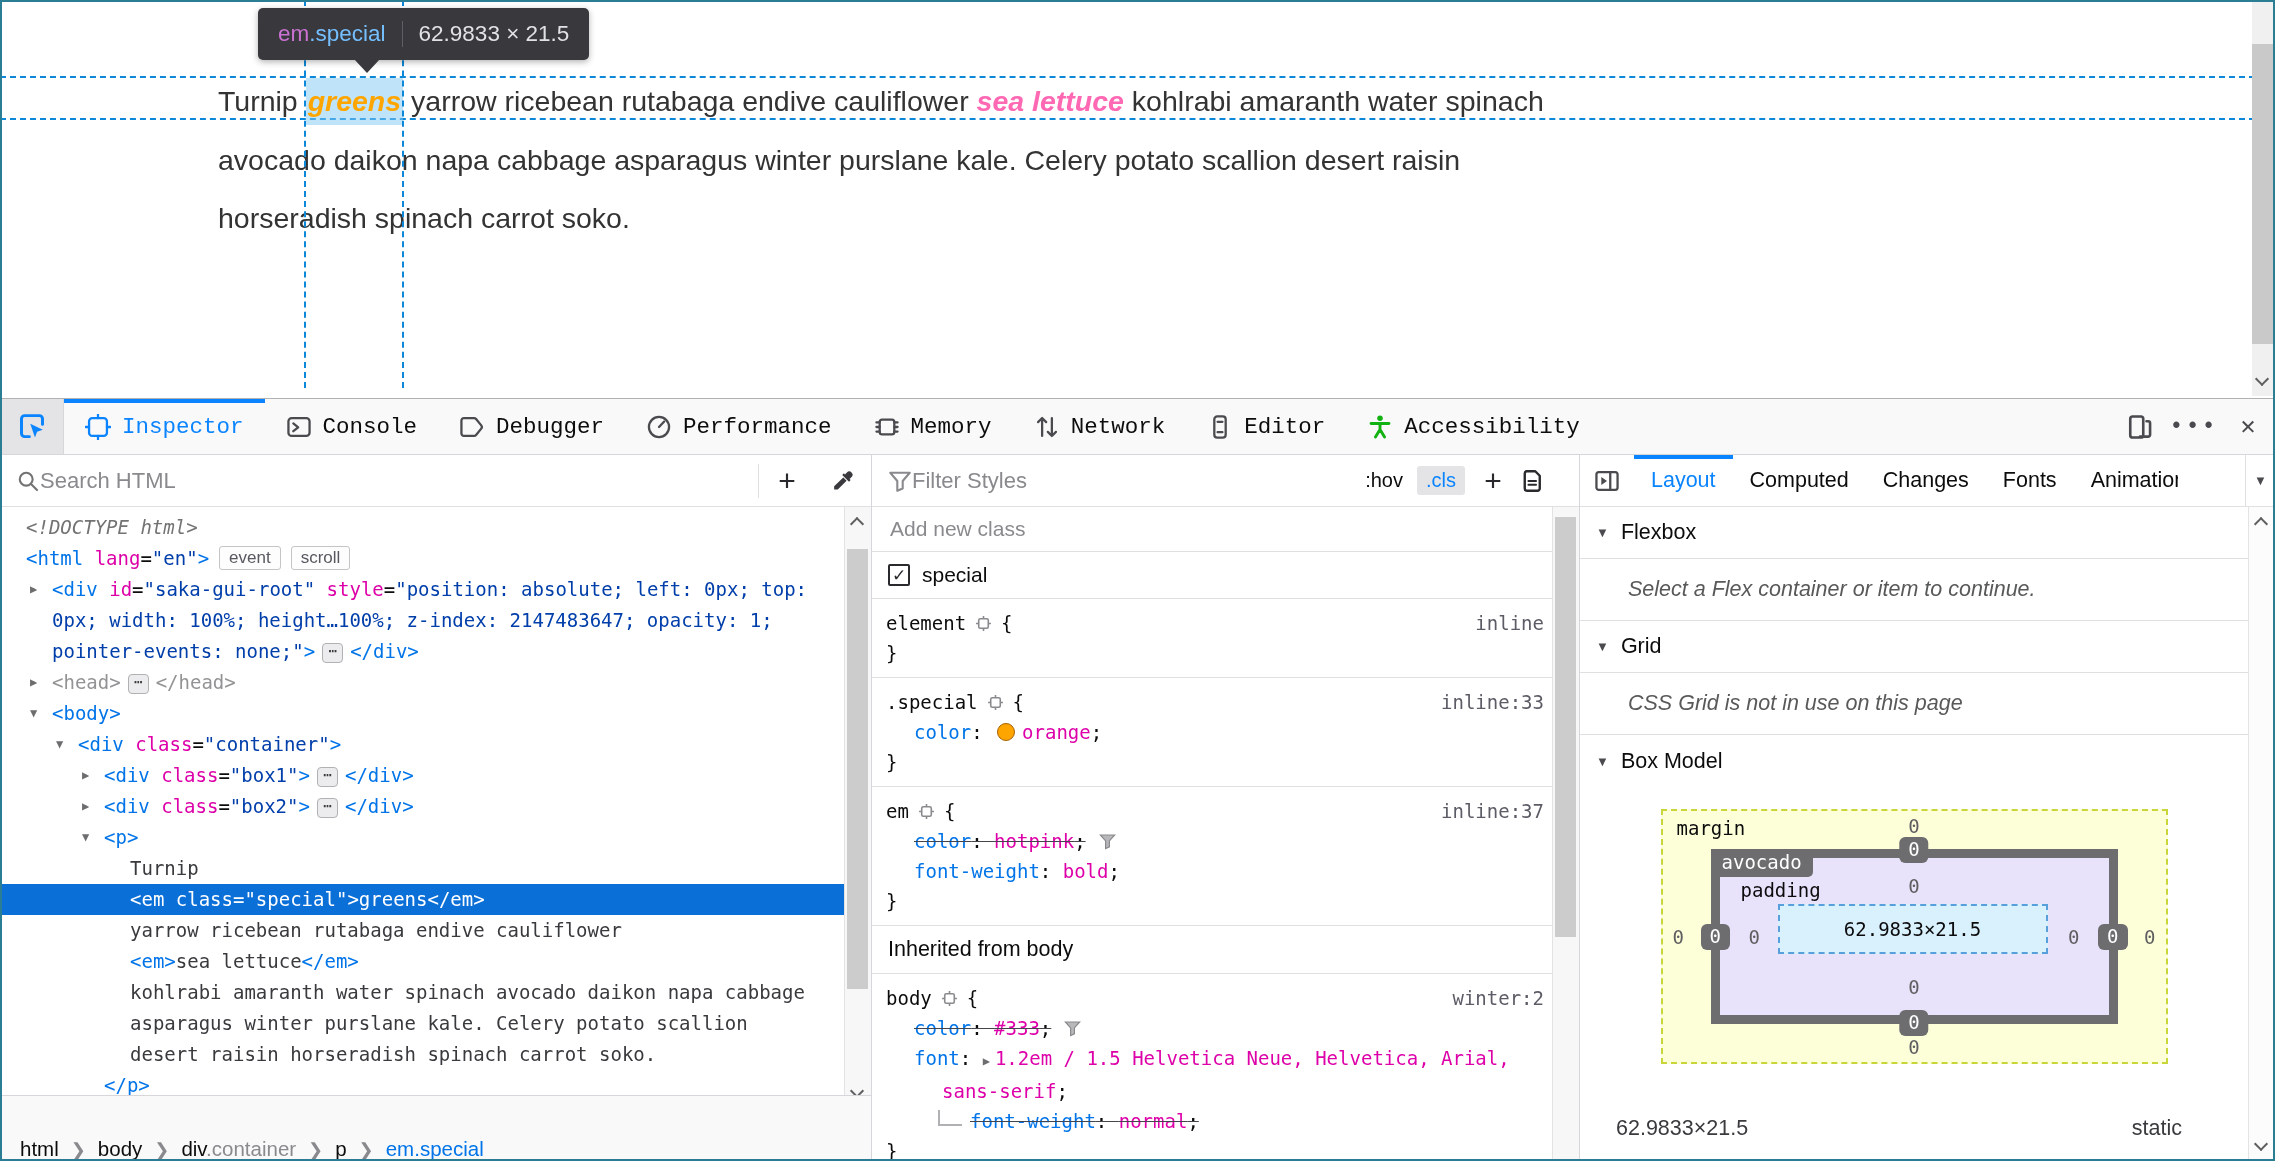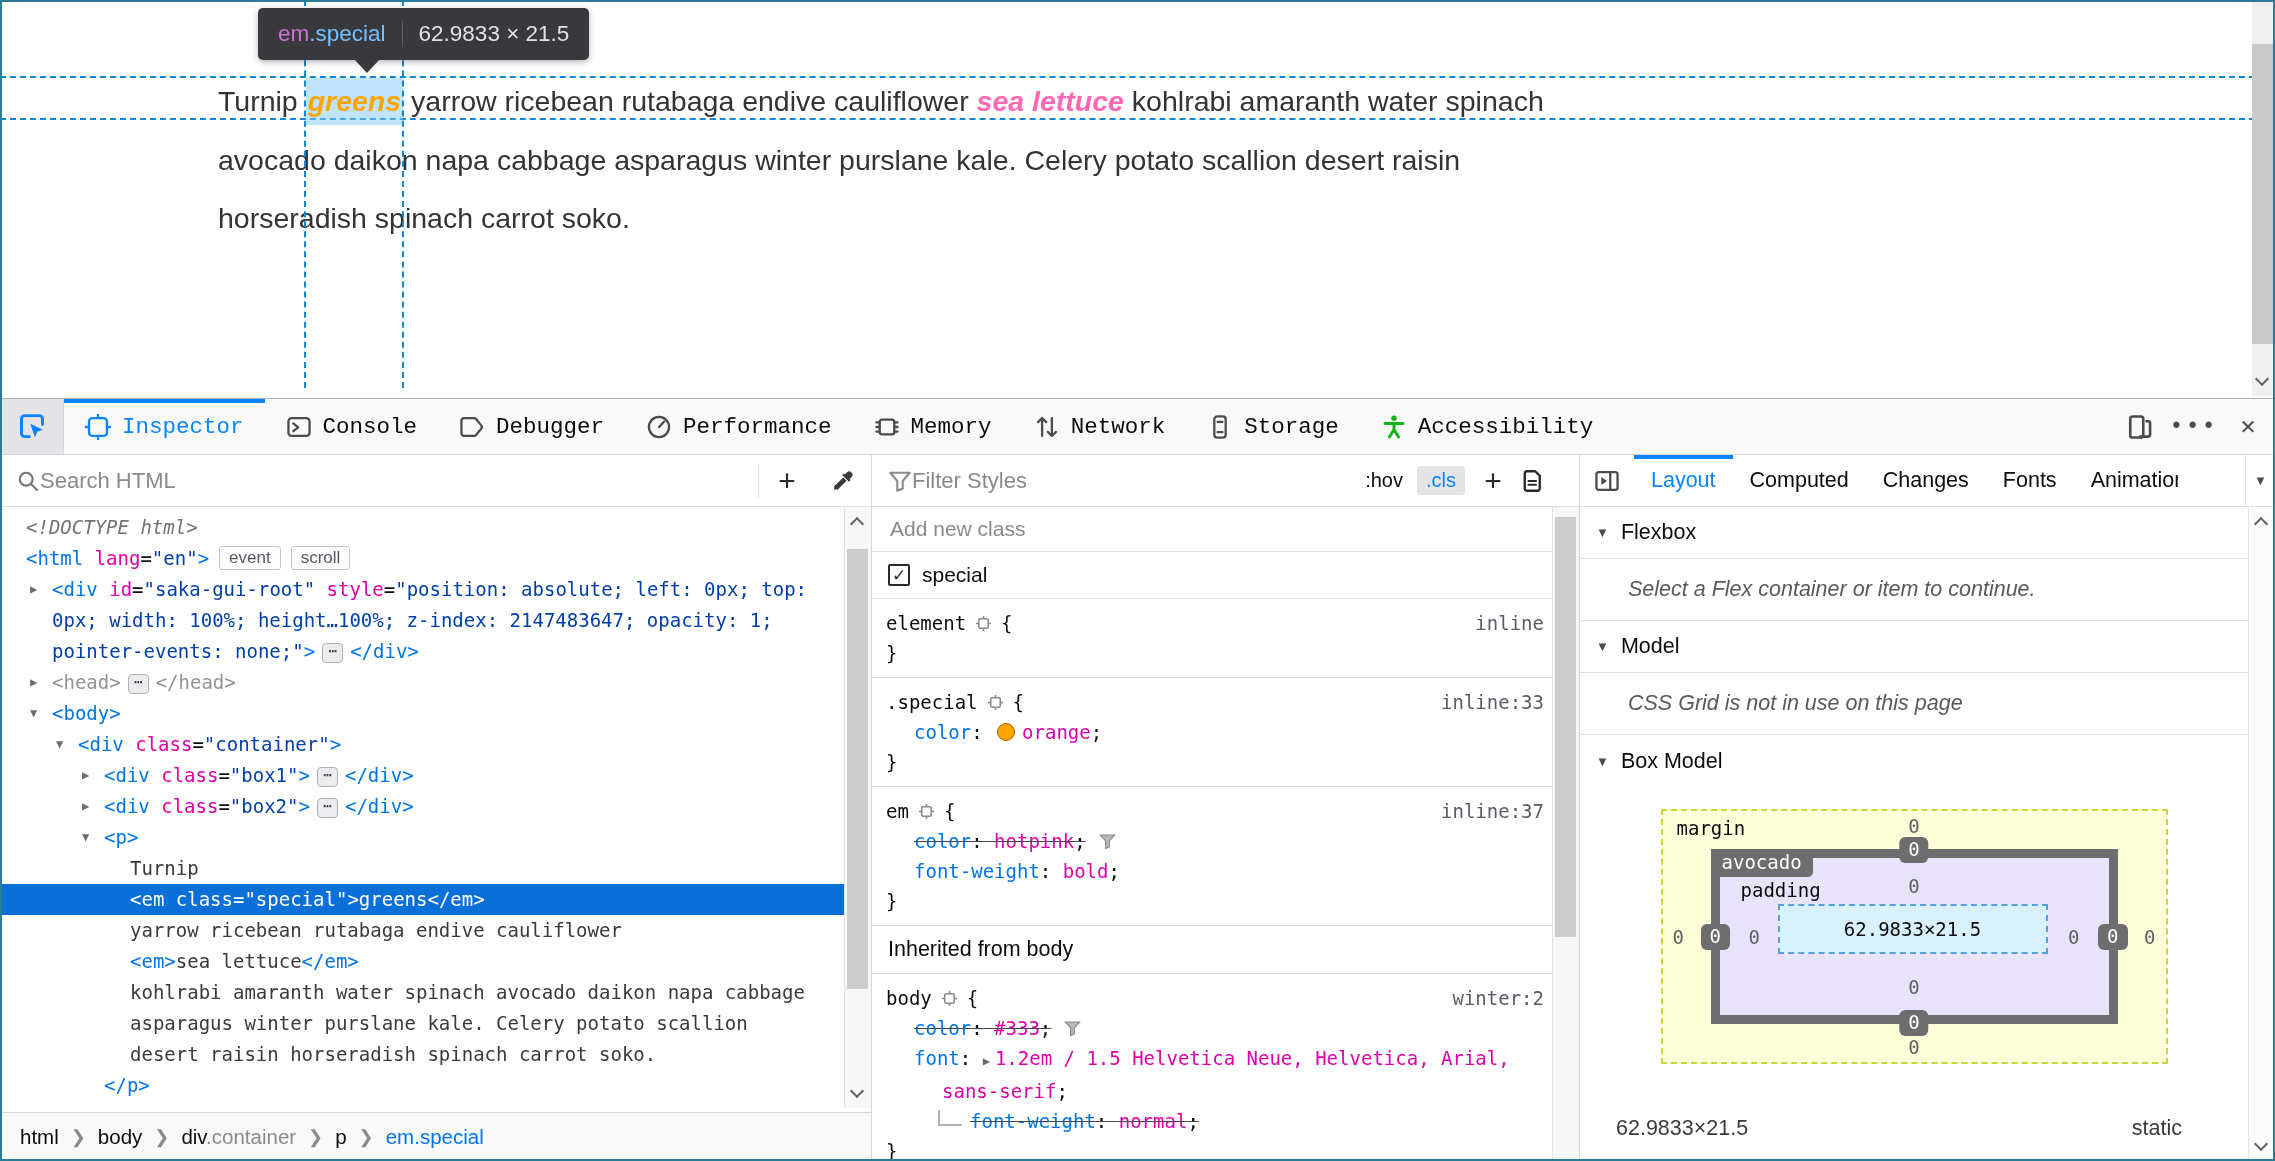--- a/index.html
+++ b/index.html
@@ -80,22 +80,22 @@
            padding:0 9px; margin-left:10px; vertical-align:2px; }
   .dots { display:inline-block; background:#ececee; border:1px solid #b1b1b3; border-radius:4px;
           color:#3a3a3e; font-size:15px; line-height:15px; padding:0 5px 3px; margin:0 7px; vertical-align:2px; }
 
   .pane-vscroll { position:absolute; right:0; width:27px; background:#f7f7f7; border-left:1px solid #e3e3e4; }
   .html-pane .pane-vscroll { top:52px; bottom:53px; }
   .pane-vscroll .chev.up { position:absolute; top:12px; left:7px; }
   .pane-vscroll .chev.down { position:absolute; bottom:12px; left:7px; }
   .pane-vscroll .vthumb { position:absolute; left:2px; width:21px; background:#cccccd; }
 
-  .breadcrumbar { position:absolute; left:0; right:0; bottom:0; height:49px; border-top:1px solid #d7d7db;
-                  background:#f9f9fa; display:flex; align-items:center; padding-left:20px; font-size:20.5px; }
+  .breadcrumbar { position:absolute; left:0; right:0; bottom:0; height:66px; border-top:1px solid #d7d7db;
+                  background:#f9f9fa; display:flex; align-items:flex-end; padding-left:20px; font-size:20.5px; }
   .crumb { color:#0c0c0d; } .crumb .cls { color:#8a8a8e; }
   .crumb.sel, .crumb.sel .cls { color:#0074e8; }
   .crumb-sep { color:#8a8a8e; margin:0 12px; font-size:18px; }
 
   
   .rules-pane { width:708px; border-right:1px solid #d7d7db; position:relative; overflow:hidden; }
   .rp-right { margin-left:auto; display:flex; align-items:center; gap:6px; padding-right:34px; }
   .pseudo-btn { font-size:20px; color:#0c0c0d; padding:3px 8px; }
   .cls-btn { font-size:20px; color:#0a84ff; background:#e4e4e6; border-radius:3px; padding:3px 9px; }
   .rules-body { position:absolute; left:0; right:27px; top:52px; bottom:0; overflow:hidden;
@@ -240,21 +240,21 @@
         <path class="icon-stroke" d="M5 13.5 V2.5 M5 2.5 L2.5 5 M5 2.5 L7.5 5"></path>
         <path class="icon-stroke" d="M11 2.5 V13.5 M11 13.5 L8.5 11 M11 13.5 L13.5 11"></path>
       </svg>
       <span>Network</span>
     </div>
     <div class="ttab">
       <svg width="26" height="26" viewBox="0 0 16 16">
         <rect class="icon-stroke" x="4.5" y="1.5" width="7" height="13" rx="1.8"></rect>
         <path class="icon-stroke" d="M6.5 4.8 H9.5 M6.5 11.2 H9.5"></path>
       </svg>
-      <span>Storage</span>
+      <span>Editor</span>
     </div>
     <div class="ttab">
       <svg width="26" height="26" viewBox="0 0 16 16">
         <circle cx="8" cy="2.6" r="1.7" fill="#12b212"></circle>
         <path class="icon-stroke icon-green" style="stroke-width:1.8" d="M2.5 5.8 H13.5 M8 5.8 V9.5 M8 9.5 L5.2 14.2 M8 9.5 L10.8 14.2"></path>
       </svg>
       <span>Accessibility</span>
     </div>
     <div class="spacer"></div>
     <div class="tbtn">
@@ -429,21 +429,21 @@
       </div>
 
       <div class="layout-body">
         <div class="sec-head">
           <span class="tri">▼</span>
           <span>Flexbox</span>
         </div>
         <div class="sec-msg">Select a Flex container or item to continue.</div>
         <div class="sec-head">
           <span class="tri">▼</span>
-          <span>Model</span>
+          <span>Grid</span>
         </div>
         <div class="sec-msg">CSS Grid is not in use on this page</div>
         <div class="sec-head" style="border-bottom:none">
           <span class="tri">▼</span>
           <span>Box Model</span>
         </div>
 
         <div class="boxmodel">
           <div class="bm-margin"></div>
           <span class="bm-label margin">margin</span>

